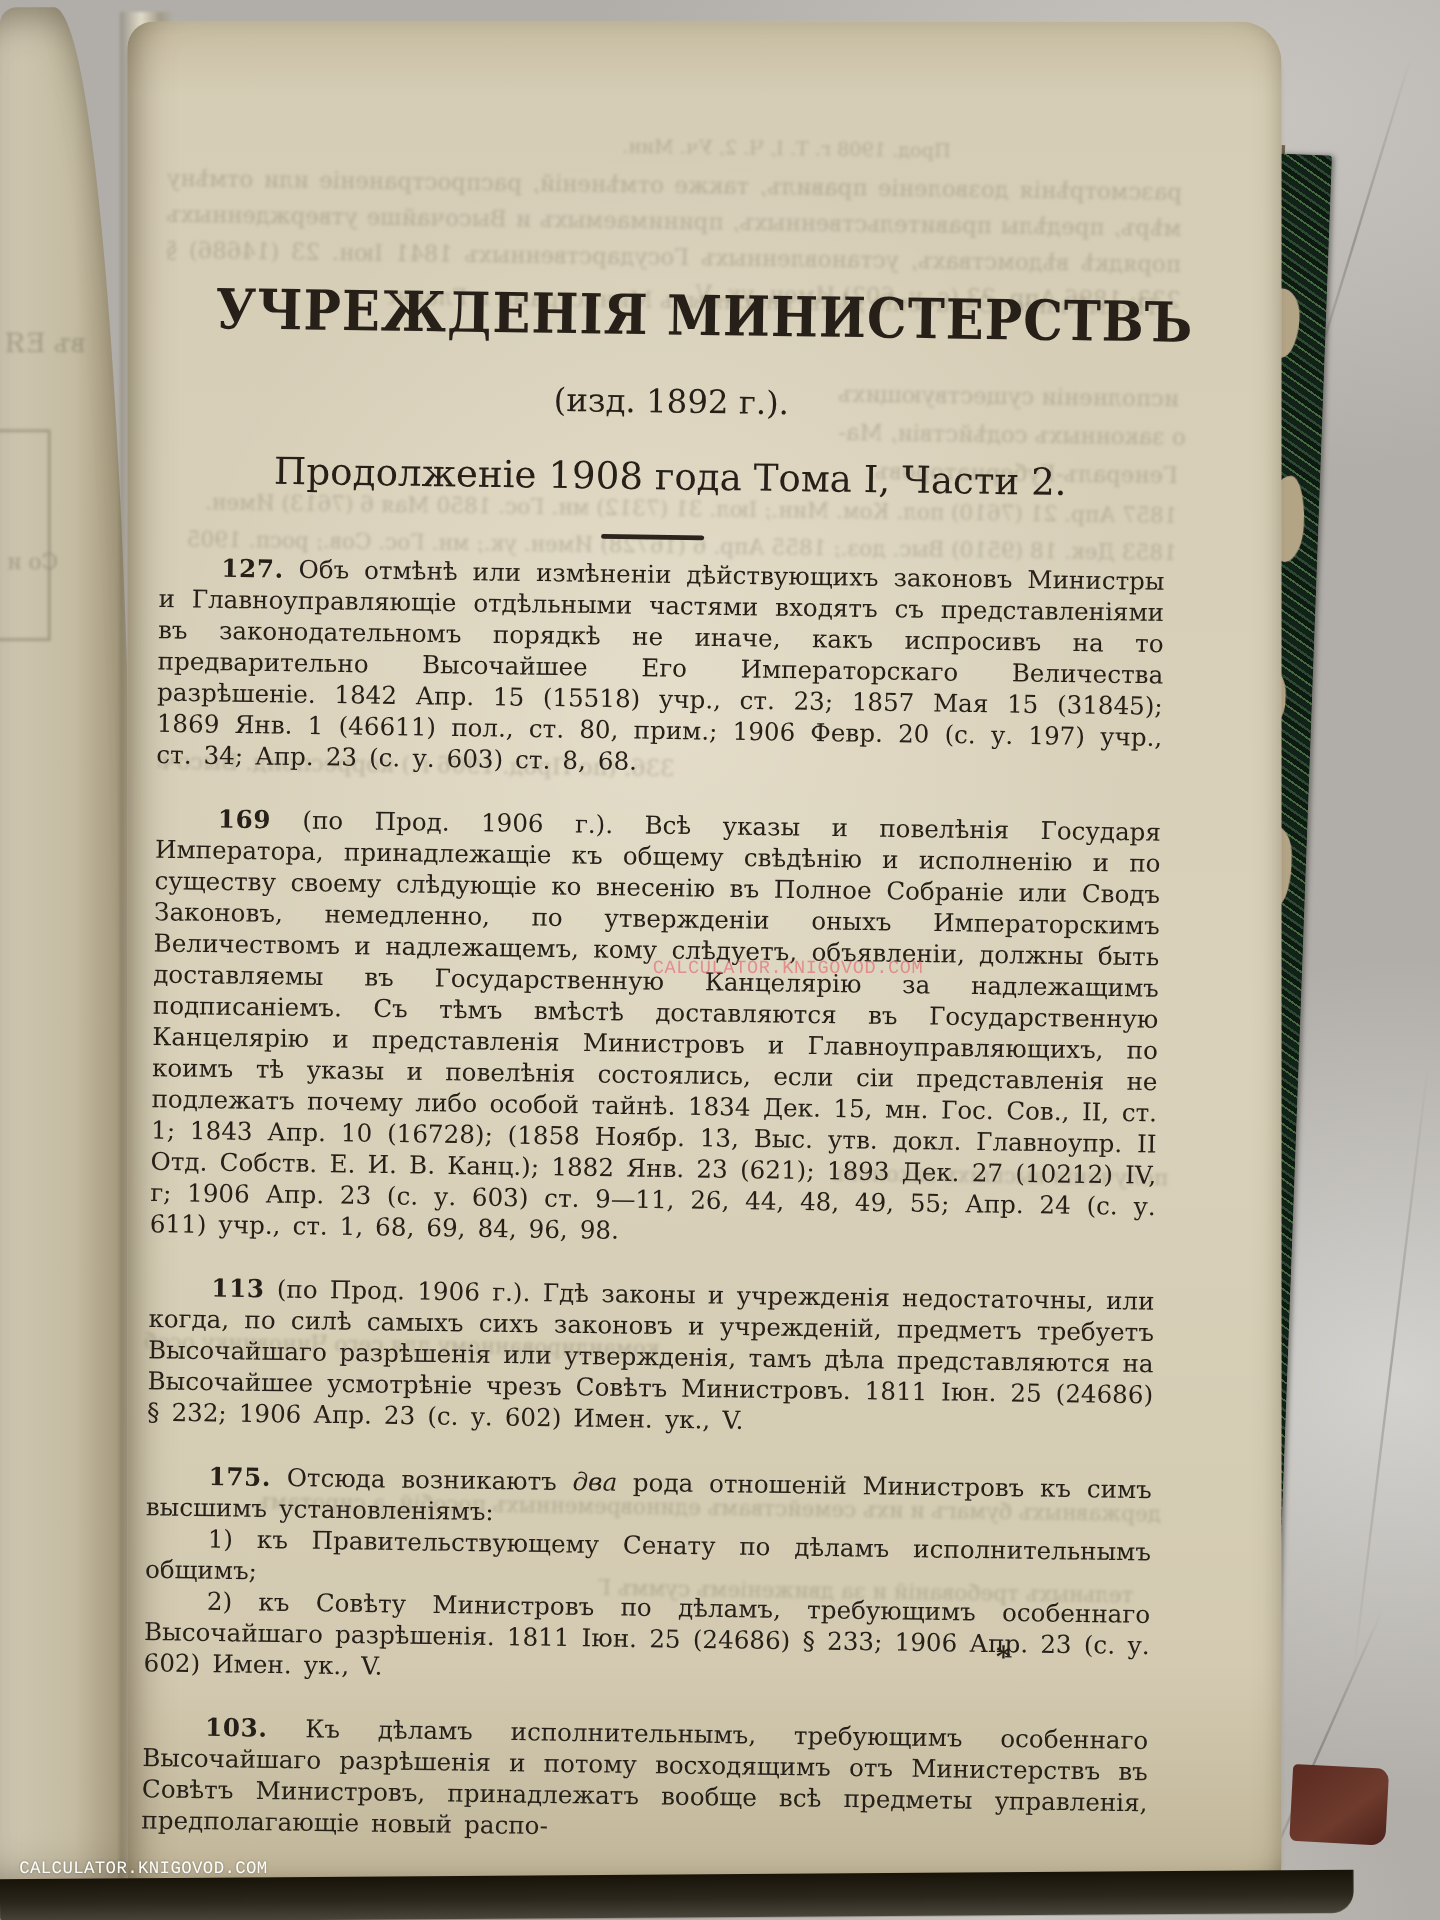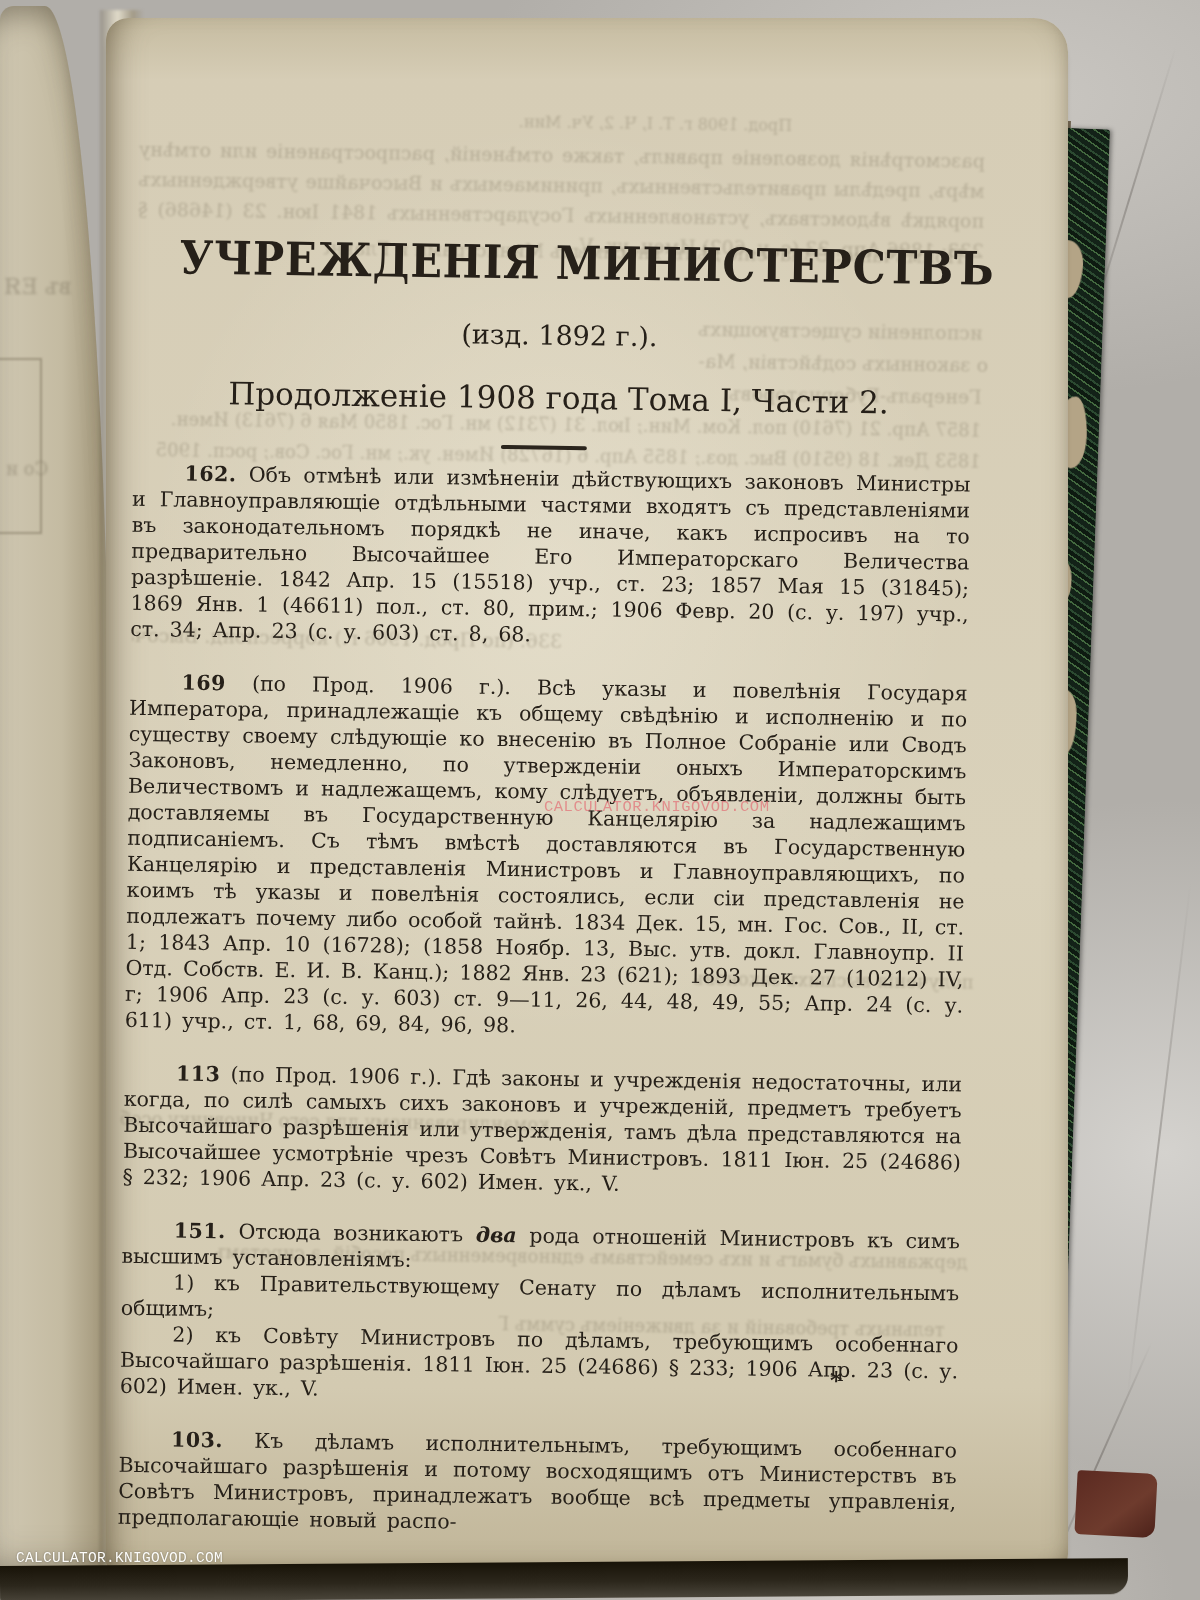--- a/index.html
+++ b/index.html
@@ -113,21 +113,21 @@
   }
   .edition{position:absolute;left:34px;top:296px;width:846px;text-align:center;font-size:27px;}
   .series{position:absolute;left:34px;top:356px;width:846px;text-align:center;font-size:31px;}
   .rule{position:absolute;left:400px;top:422px;width:86px;height:4px;background:#2b251d;border-radius:2px;}
 
   .text-block{position:absolute;left:32px;top:442px;width:838px;
     font-size:20.5px;line-height:26px;text-align:justify;word-spacing:3.5px;}
   .text-block p{margin:0 0 27px 0;text-indent:52px;}
   .text-block p.tight{margin-bottom:0;}
   .num{font-weight:bold;letter-spacing:.5px;}
-  .it{font-style:italic;font-weight:bold;}
+  .it{font-style:italic;}
   .list-item{text-indent:52px;}
   .footnote-mark{position:absolute;left:742px;top:1338px;font-size:24px;font-weight:bold;}
 
   
   .bottom-shadow{
     position:absolute;left:0;top:1566px;width:1128px;height:36px;
     transform:rotate(-.4deg);transform-origin:left center;
     background:linear-gradient(180deg,#181308 0%, #2c271c 55%, #4a453a 100%);
     border-radius:0 0 18px 4px;filter:blur(.6px);
   }
@@ -184,28 +184,28 @@
     <div class="ghost gh-full">державныхъ бумагъ и ихъ семействамъ единовременныхъ пособій, а сиротамъ</div>
     <div class="ghost gh-last">тельныхъ требованій и за движеніемъ суммъ Государствен-</div>
 
     <div class="title">УЧРЕЖДЕНІЯ МИНИСТЕРСТВЪ</div>
     <div class="edition">(изд. 1892 г.).</div>
     <div class="series">Продолженіе 1908 года Тома I, Части 2.</div>
     <div class="rule"></div>
 
     <div class="text-block">
 
-      <p><span class="num">162.</span>
+      <p><span class="num">127.</span>
         <span>Объ отмѣнѣ или измѣненіи дѣйствующихъ законовъ Министры и Главноуправляющіе отдѣльными частями входятъ съ представленіями въ законодательномъ порядкѣ не иначе, какъ испросивъ на то предварительно Высочайшее Его Императорскаго Величества разрѣшеніе. 1842 Апр. 15 (15518) учр., ст. 23; 1857 Мая 15 (31845); 1869 Янв. 1 (46611) пол., ст. 80, прим.; 1906 Февр. 20 (с. у. 197) учр., ст. 34; Апр. 23 (с. у. 603) ст. 8, 68.</span></p>
 
       <p><span class="num">169</span><span> (по Прод. 1906 г.). </span><span>Всѣ указы и повелѣнія Государя Императора, принадлежащіе къ общему свѣдѣнію и исполненію и по существу своему слѣдующіе ко внесенію въ Полное Собраніе или Сводъ Законовъ, немедленно, по утвержденіи оныхъ Императорскимъ Величествомъ и надлежащемъ, кому слѣдуетъ, объявленіи, должны быть доставляемы въ Государственную Канцелярію за надлежащимъ подписаніемъ. Съ тѣмъ вмѣстѣ доставляются въ Государственную Канцелярію и представленія Министровъ и Главноуправляющихъ, по коимъ тѣ указы и повелѣнія состоялись, если сіи представленія не подлежатъ почему либо особой тайнѣ. 1834 Дек. 15, мн. Гос. Сов., II, ст. 1; 1843 Апр. 10 (16728); (1858 Ноябр. 13, Выс. утв. докл. Главноупр. II Отд. Собств. Е. И. В. Канц.); 1882 Янв. 23 (621); 1893 Дек. 27 (10212) IV, г; 1906 Апр. 23 (с. у. 603) ст. 9—11, 26, 44, 48, 49, 55; Апр. 24 (с. у. 611) учр., ст. 1, 68, 69, 84, 96, 98.</span></p>
 
       <p><span class="num">113</span><span> (по Прод. 1906 г.). </span><span>Гдѣ законы и учрежденія недостаточны, или когда, по силѣ самыхъ сихъ законовъ и учрежденій, предметъ требуетъ Высочайшаго разрѣшенія или утвержденія, тамъ дѣла представляются на Высочайшее усмотрѣніе чрезъ Совѣтъ Министровъ. 1811 Іюн. 25 (24686) § 232; 1906 Апр. 23 (с. у. 602) Имен. ук., V.</span></p>
 
-      <p class="tight"><span class="num">151.</span>
+      <p class="tight"><span class="num">175.</span>
         <span>Отсюда возникаютъ </span><span class="it">два</span><span> рода отношеній Министровъ къ симъ высшимъ установленіямъ:</span></p>
       <div class="list-item">1) къ Правительствующему Сенату по дѣламъ исполнительнымъ общимъ;</div>
       <div class="list-item" style="margin-bottom:27px;">2) къ Совѣту Министровъ по дѣламъ, требующимъ особеннаго Высочайшаго разрѣшенія. 1811 Іюн. 25 (24686) § 233; 1906 Апр. 23 (с. у. 602) Имен. ук., V.</div>
 
       <p><span class="num">103.</span>
         <span>Къ дѣламъ исполнительнымъ, требующимъ особеннаго Высочайшаго разрѣшенія и потому восходящимъ отъ Министерствъ въ Совѣтъ Министровъ, принадлежатъ вообще всѣ предметы управленія, предполагающіе новый распо-</span></p>
     </div>
 
     <div class="footnote-mark">*</div>
   </div>

